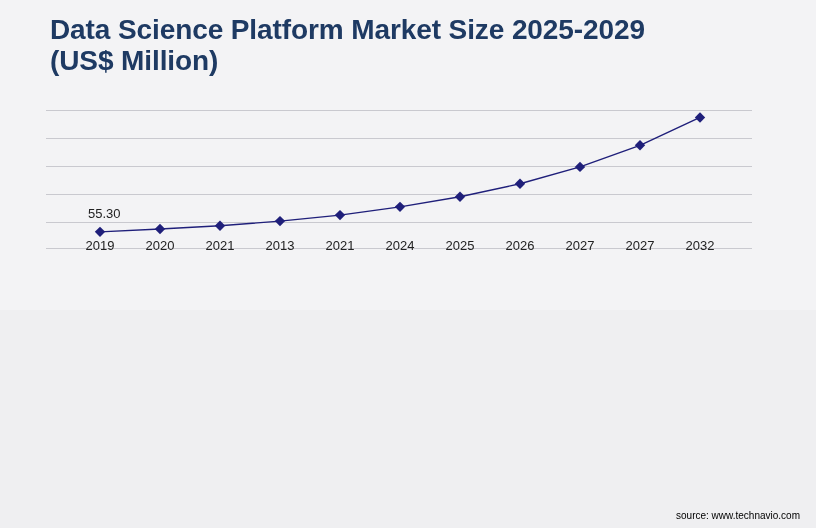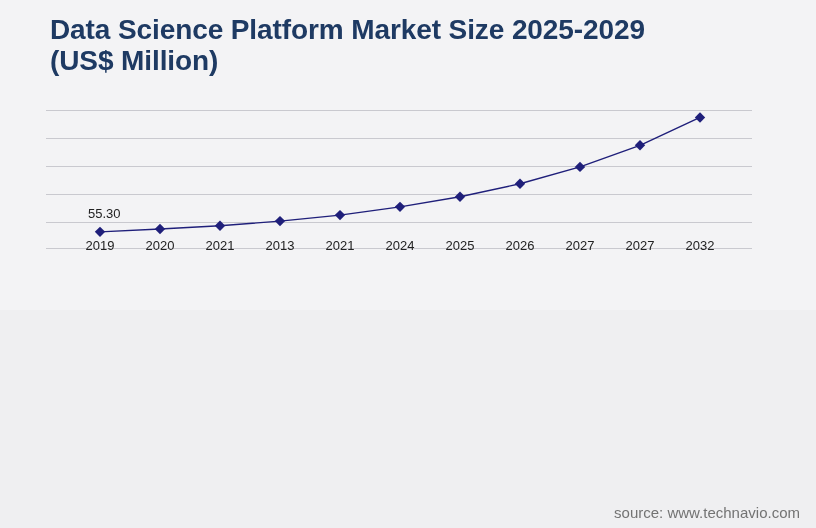--- a/index.html
+++ b/index.html
@@ -46,21 +46,21 @@
   }
 
   
   #metrics-panel {
     position:absolute; left:0; top:310px; width:816px; height:218px;
     background:#efeff1;
   }
 
   #source-note {
     position:absolute; right:16px; bottom:7px;
-    font-size:15px; color:#737373; white-space:nowrap;
+    font-size:10px; color:#000000; white-space:nowrap;
   }
 </style>
 </head>
 <body>
 
 <div id="chart-region">
 
   <div id="page-title">Data Science Platform Market Size 2025-2029 (US$ Million)</div>
 
   <div id="plot-area">

